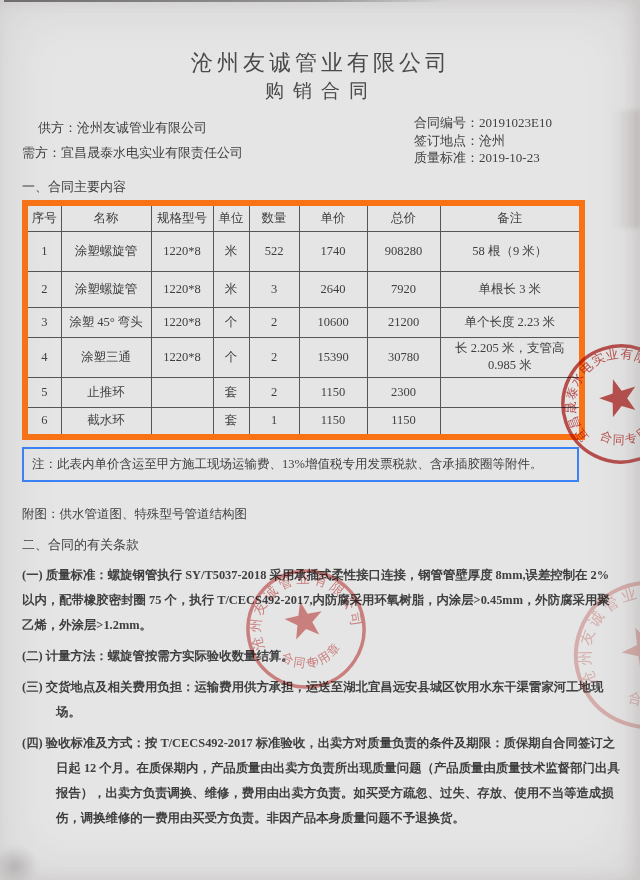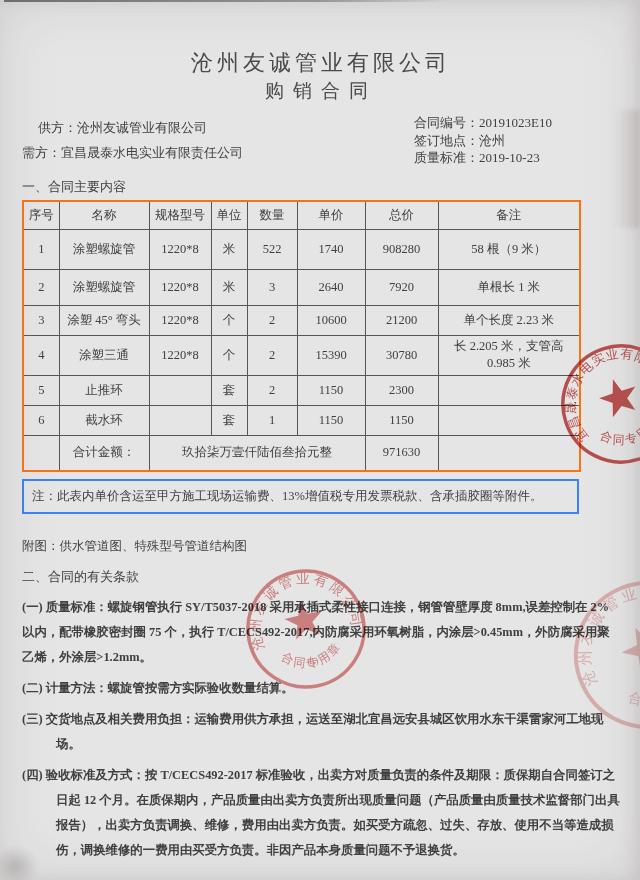--- a/index.html
+++ b/index.html
@@ -25,21 +25,21 @@
   .company-title { text-align:center; font-size:22px; letter-spacing:4px; color:#4a4a4a; }
   .doc-title { text-align:center; font-size:19px; letter-spacing:9px; color:#4a4a4a; }
 
   .info-block { position:relative; height:60px; margin-top:13px; font-size:13px; }
   .supplier-line { position:absolute; left:16px; top:2px; }
   .buyer-line { position:absolute; left:0; top:27px; }
   .meta-block { position:absolute; left:392px; top:-3px; line-height:17.5px; }
 
   .section-title { font-size:13px; margin-top:1px; }
 
-  table.goods { border-collapse:collapse; margin-top:4px; border:2px solid #f97316; table-layout:fixed; }
+  table.goods { border-collapse:collapse; margin-top:4px; border:6px solid #f97316; table-layout:fixed; }
   table.goods th, table.goods td {
     border:1px solid #565656; text-align:center; vertical-align:middle;
     font-size:12.5px; font-weight:normal; padding:2px 3px; overflow:hidden;
   }
   tr.h-row    { height:28px; }
   tr.r-row1   { height:40px; }
   tr.r-row2   { height:36px; }
   tr.r-row3   { height:30px; }
   tr.r-row4   { height:40px; }
   tr.r-row5   { height:30px; }
@@ -122,21 +122,21 @@
         <td>58 根（9 米）</td>
       </tr>
       <tr class="r-row2">
         <td>2</td>
         <td>涂塑螺旋管</td>
         <td>1220*8</td>
         <td>米</td>
         <td>3</td>
         <td>2640</td>
         <td>7920</td>
-        <td>单根长 1 米</td>
+        <td>单根长 3 米</td>
       </tr>
       <tr class="r-row3">
         <td>3</td>
         <td>涂塑 45° 弯头</td>
         <td>1220*8</td>
         <td>个</td>
         <td>2</td>
         <td>10600</td>
         <td>21200</td>
         <td>单个长度 2.23 米</td>
@@ -162,27 +162,20 @@
         <td></td>
       </tr>
       <tr class="r-row6">
         <td>6</td>
         <td>截水环</td>
         <td></td>
         <td>套</td>
         <td>1</td>
         <td>1150</td>
         <td>1150</td>
-        <td></td>
-      </tr>
-      <tr class="t-row">
-        <td></td>
-        <td>合计金额：</td>
-        <td colspan="4">玖拾柒万壹仟陆佰叁拾元整</td>
-        <td>971630</td>
         <td></td>
       </tr>
     </tbody>
       </table>
 
     <div class="note-box">注：此表内单价含运至甲方施工现场运输费、13%增值税专用发票税款、含承插胶圈等附件。</div>
 
     <p class="attachment-line">附图：供水管道图、特殊型号管道结构图</p>
 
     <div class="section-title terms-title">二、合同的有关条款</div>

